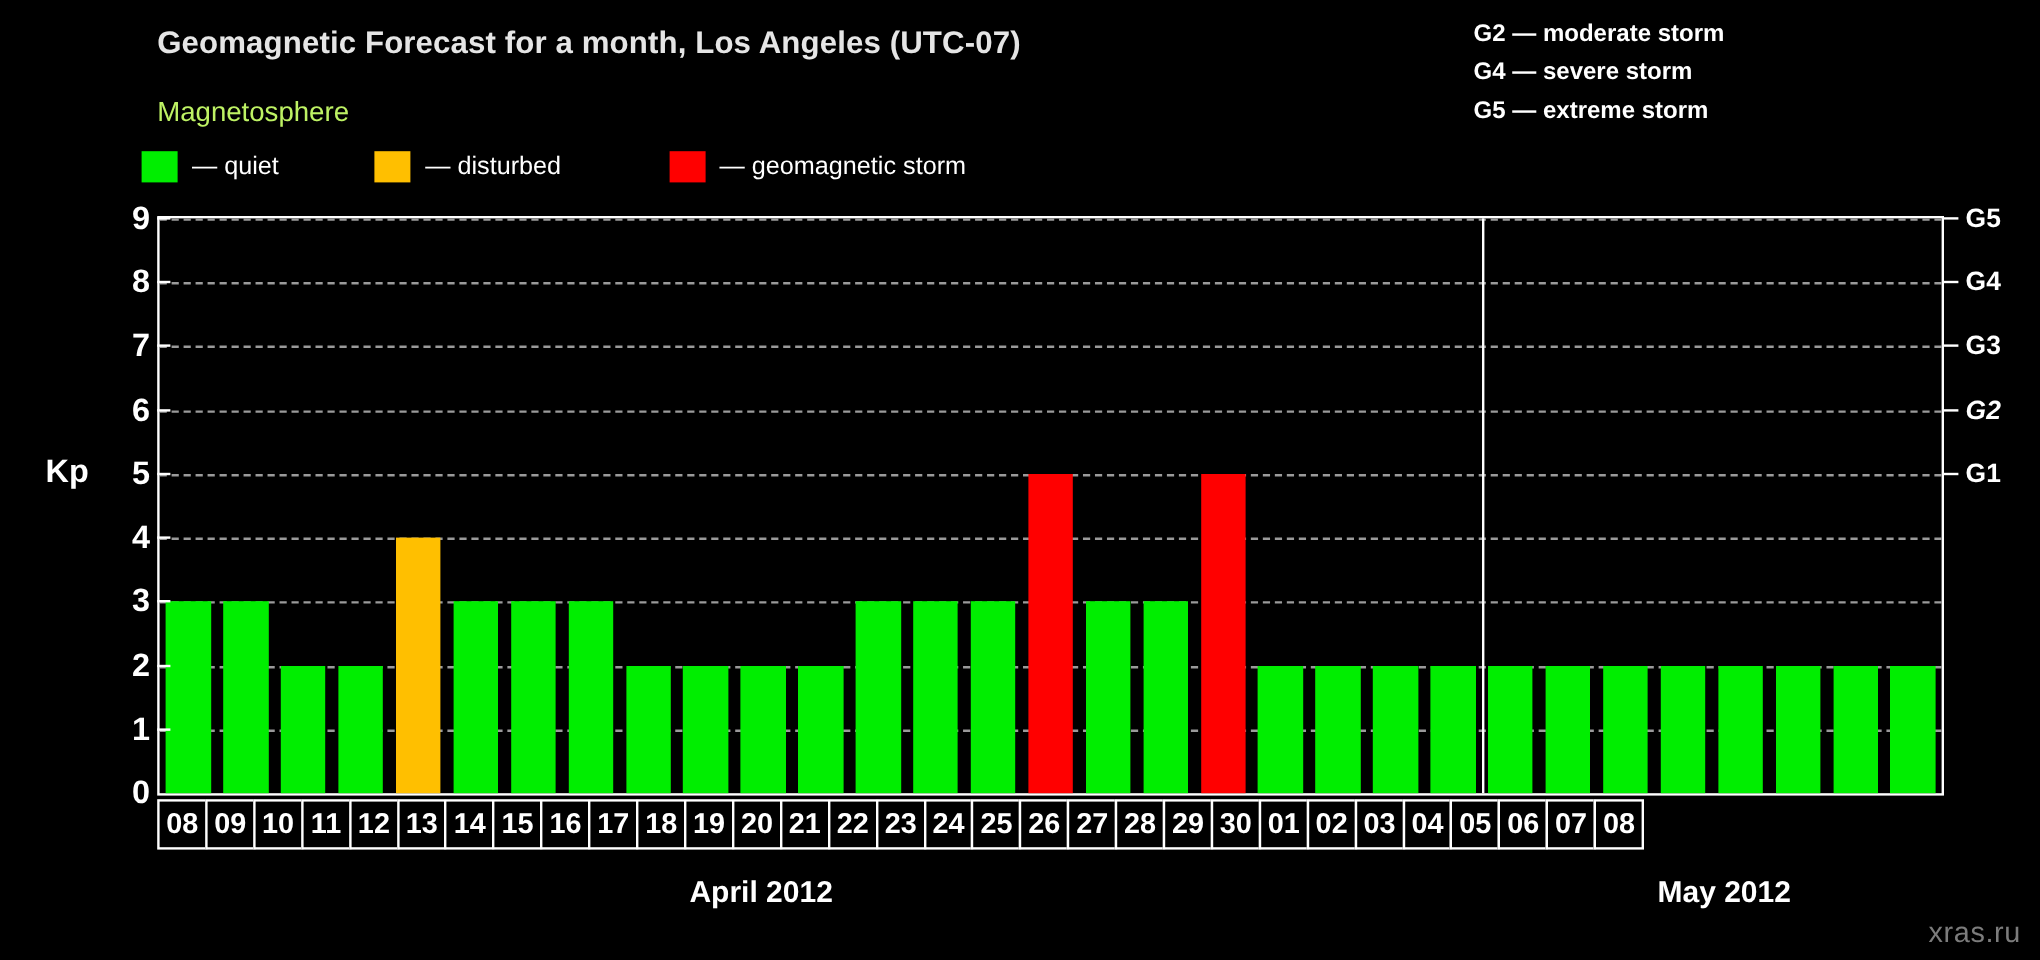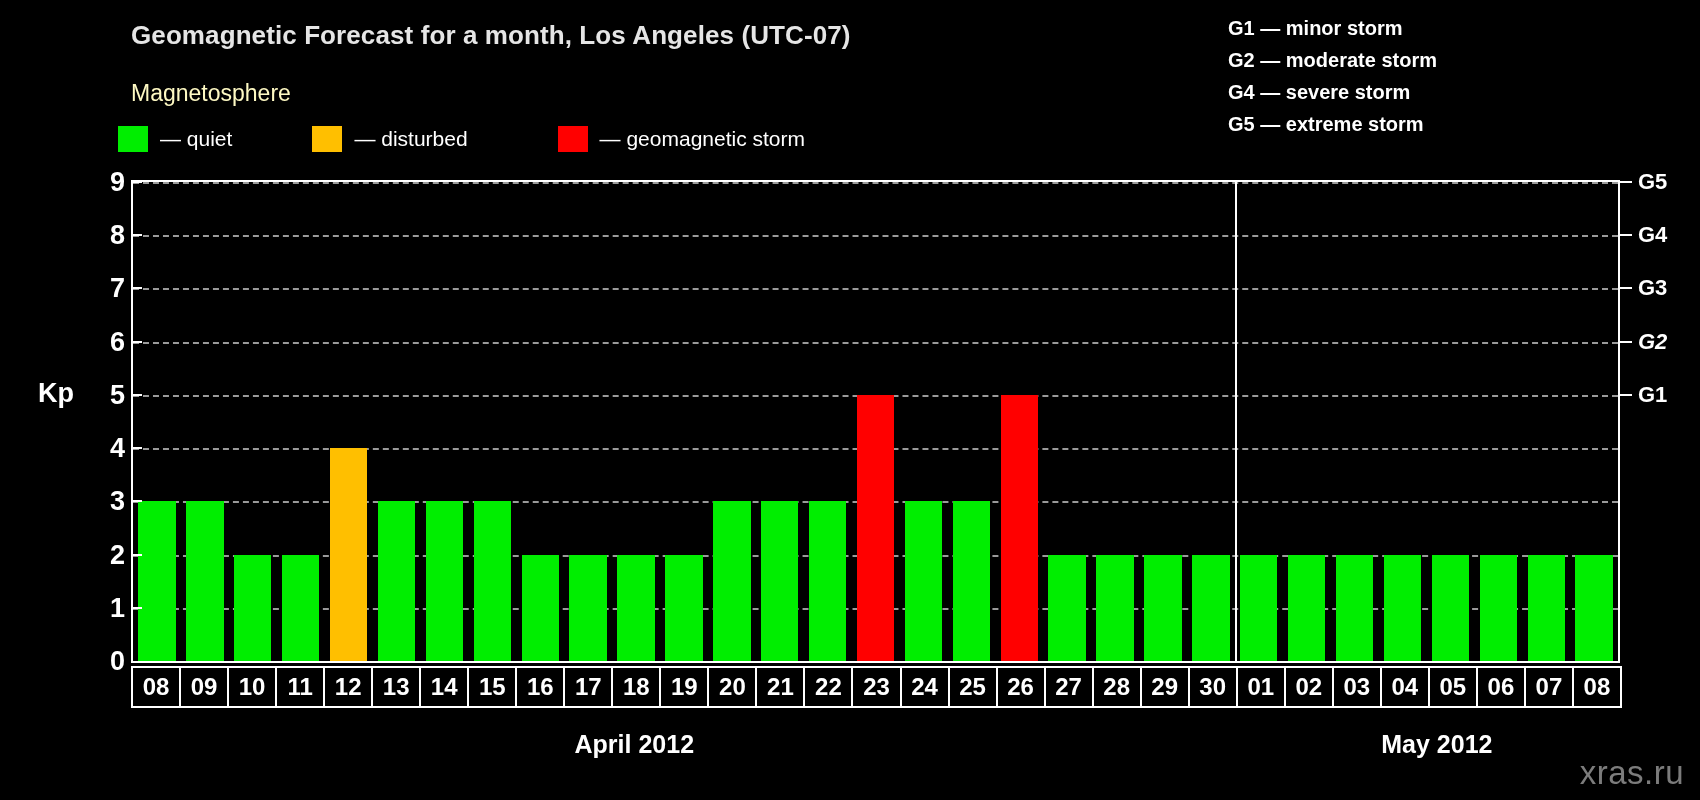--- a/index.html
+++ b/index.html
@@ -24,21 +24,21 @@
     color: #e5e5e5;
     white-space: nowrap;
     letter-spacing: 0.1px;
   }
 
   #magnetosphere-label {
     position: absolute;
     left: 131px; top: 80px;
     font-size: 23px;
     font-weight: normal;
-    color: #fef9c3;
+    color: #bef264;
   }
 
   
   #color-legend {
     position: absolute;
     left: 118px; top: 126px;
     display: flex;
     align-items: center;
     height: 26px;
   }
@@ -173,21 +173,21 @@
     height: 0;
     border-top: 2px solid #ffffff;
     transform: translateY(-1px);
   }
 
   
   #day-labels {
     position: absolute;
     left: 131px;
     top: 666px;
-    width: 1489px;
+    width: 1237px;
     height: 42px;
     display: flex;
   }
   .day-cell {
     flex: 1 1 0;
     border: 2px solid #ffffff;
     margin-right: -2px;
     display: flex;
     align-items: center;
     justify-content: center;
@@ -205,21 +205,21 @@
     font-weight: bold;
     color: #ffffff;
     transform: translateX(-50%);
     white-space: nowrap;
   }
 
   
   #watermark {
     position: absolute;
     right: 16px; bottom: 8px;
-    font-size: 33px;
+    font-size: 24px;
     color: #7c7c7c;
     letter-spacing: 0.5px;
   }
 </style>
 </head>
 <body>
 
 <div id="chart-title">Geomagnetic Forecast for a month, Los Angeles (UTC-07)</div>
 <div id="magnetosphere-label">Magnetosphere</div>
 
@@ -232,21 +232,20 @@
       <span class="legend-swatch" style="background: rgb(255, 191, 0);"></span>
       <span class="legend-text">— disturbed</span>
     </div>
     <div class="legend-entry" style="margin-left: 90px;">
       <span class="legend-swatch" style="background: rgb(255, 0, 0);"></span>
       <span class="legend-text">— geomagnetic storm</span>
     </div>
   </div>
 
 <div id="g-legend">
-    <div>G1 — minor storm</div>
     <div>G2 — moderate storm</div>
     <div>G4 — severe storm</div>
     <div>G5 — extreme storm</div>
   </div>
 
 <div id="kp-axis-title">Kp</div>
 <div id="y-axis-labels">
     <div class="y-tick-label" style="top: 481px;">0</div>
     <div class="y-tick-label" style="top: 427.778px;">1</div>
     <div class="y-tick-label" style="top: 374.556px;">2</div>

